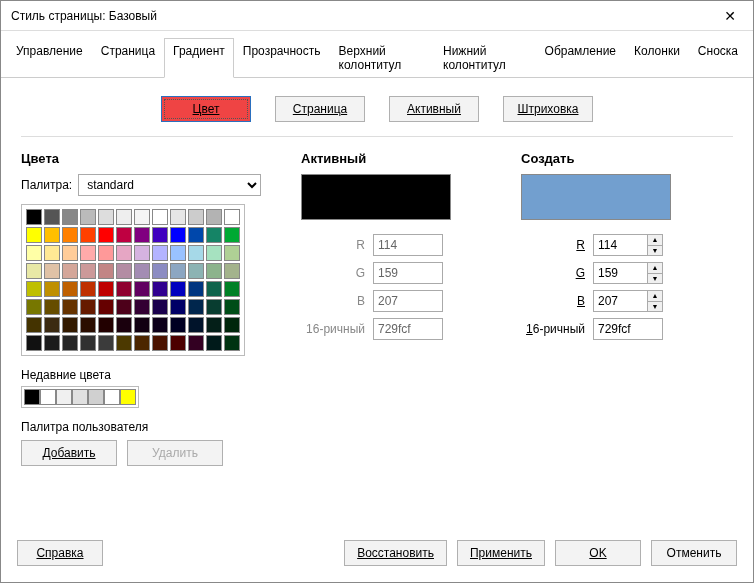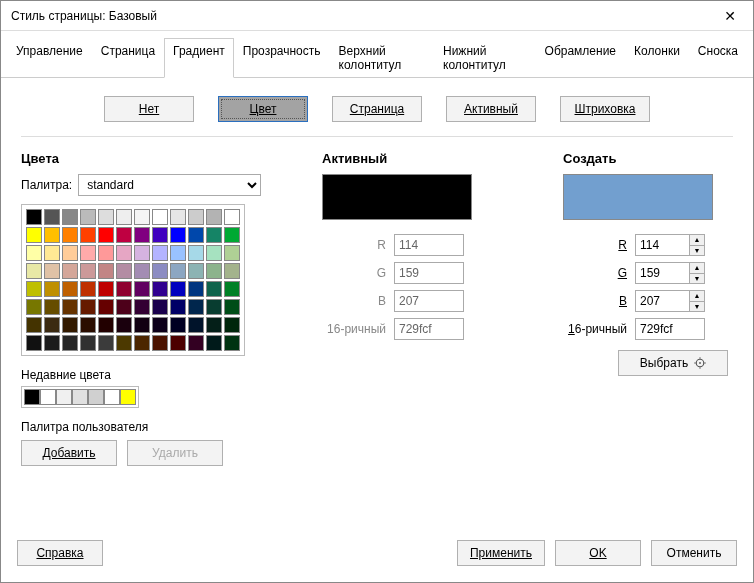--- a/index.html
+++ b/index.html
@@ -74,29 +74,29 @@
     height: 26px;
     border: 1px solid #b0b0b0;
     background: #f3f3f3;
     font-size: 12px;
     cursor: default;
     display: flex;
     align-items: center;
     justify-content: center;
   }
   .fillbtn.active {
-    background: #a3a3a3;
+    background: #ef4444;
     border: 1px solid #2a6fbf;
     outline: 1px dotted #555;
     outline-offset: -4px;
   }
   .u { text-decoration: underline; }
   .cols3 {
     display: flex;
-    gap: 61px;
+    gap: 40px;
   }
   .col { flex: 0 0 auto; }
   .col-colors { width: 240px; }
   .col-active { width: 180px; }
   .col-new { width: 200px; }
   .heading {
     font-weight: bold;
     font-size: 13px;
     margin-bottom: 8px;
   }
@@ -268,23 +268,20 @@
     <div class="tab">Верхний колонтитул</div>
     <div class="tab">Нижний колонтитул</div>
     <div class="tab">Обрамление</div>
     <div class="tab">Колонки</div>
     <div class="tab">Сноска</div>
   </div>
 
   <div class="content">
 
     <div class="fillrow">
-      <div class="fillbtn">
-          <span class="u">Нет</span>
-        </div>
       <div class="fillbtn active">
           <span class="u">Цвет</span>
         </div>
       <div class="fillbtn">
           <span class="u">Страница</span>
         </div>
       <div class="fillbtn">
           <span class="u">Активный</span>
         </div>
       <div class="fillbtn">
@@ -476,42 +473,34 @@
                 <div class="spin-up">▲</div>
                 <div class="spin-down">▼</div>
               </div>
           </div>
         </div>
         <div class="rgbrow">
           <div class="rgblabel active-lab"><span class="u">1</span><span id="hexrest">6-ричный</span></div>
           <div class="rgbval" style="color:#000">729fcf</div>
         </div>
 
-        <div class="pickbtn">
-          <span>Выбрать</span>
-          <svg class="eyedrop" viewBox="0 0 16 16">
-              <circle cx="8" cy="8" r="5" fill="none" stroke="#555" stroke-width="1.5"></circle>
-              <circle cx="8" cy="8" r="1.2" fill="#555"></circle>
-              <line x1="8" y1="0" x2="8" y2="3" stroke="#555"></line>
-              <line x1="8" y1="13" x2="8" y2="16" stroke="#555"></line>
-              <line x1="0" y1="8" x2="3" y2="8" stroke="#555"></line>
-              <line x1="13" y1="8" x2="16" y2="8" stroke="#555"></line>
-            </svg>
-        </div>
       </div>
     </div>
 
   </div>
 
   <div class="dlg-buttons">
     <div class="dlgbtn">
         <span class="u">Справка</span>
       </div>
     <div class="spacer"></div>
     <div class="dlgbtn">
+        <span class="u">Восстановить</span>
+      </div>
+    <div class="dlgbtn">
         <span class="u">Применить</span>
       </div>
     <div class="dlgbtn">
         <span class="u">OK</span>
       </div>
     <div class="dlgbtn">
         <span>Отменить</span>
       </div>
   </div>
 

